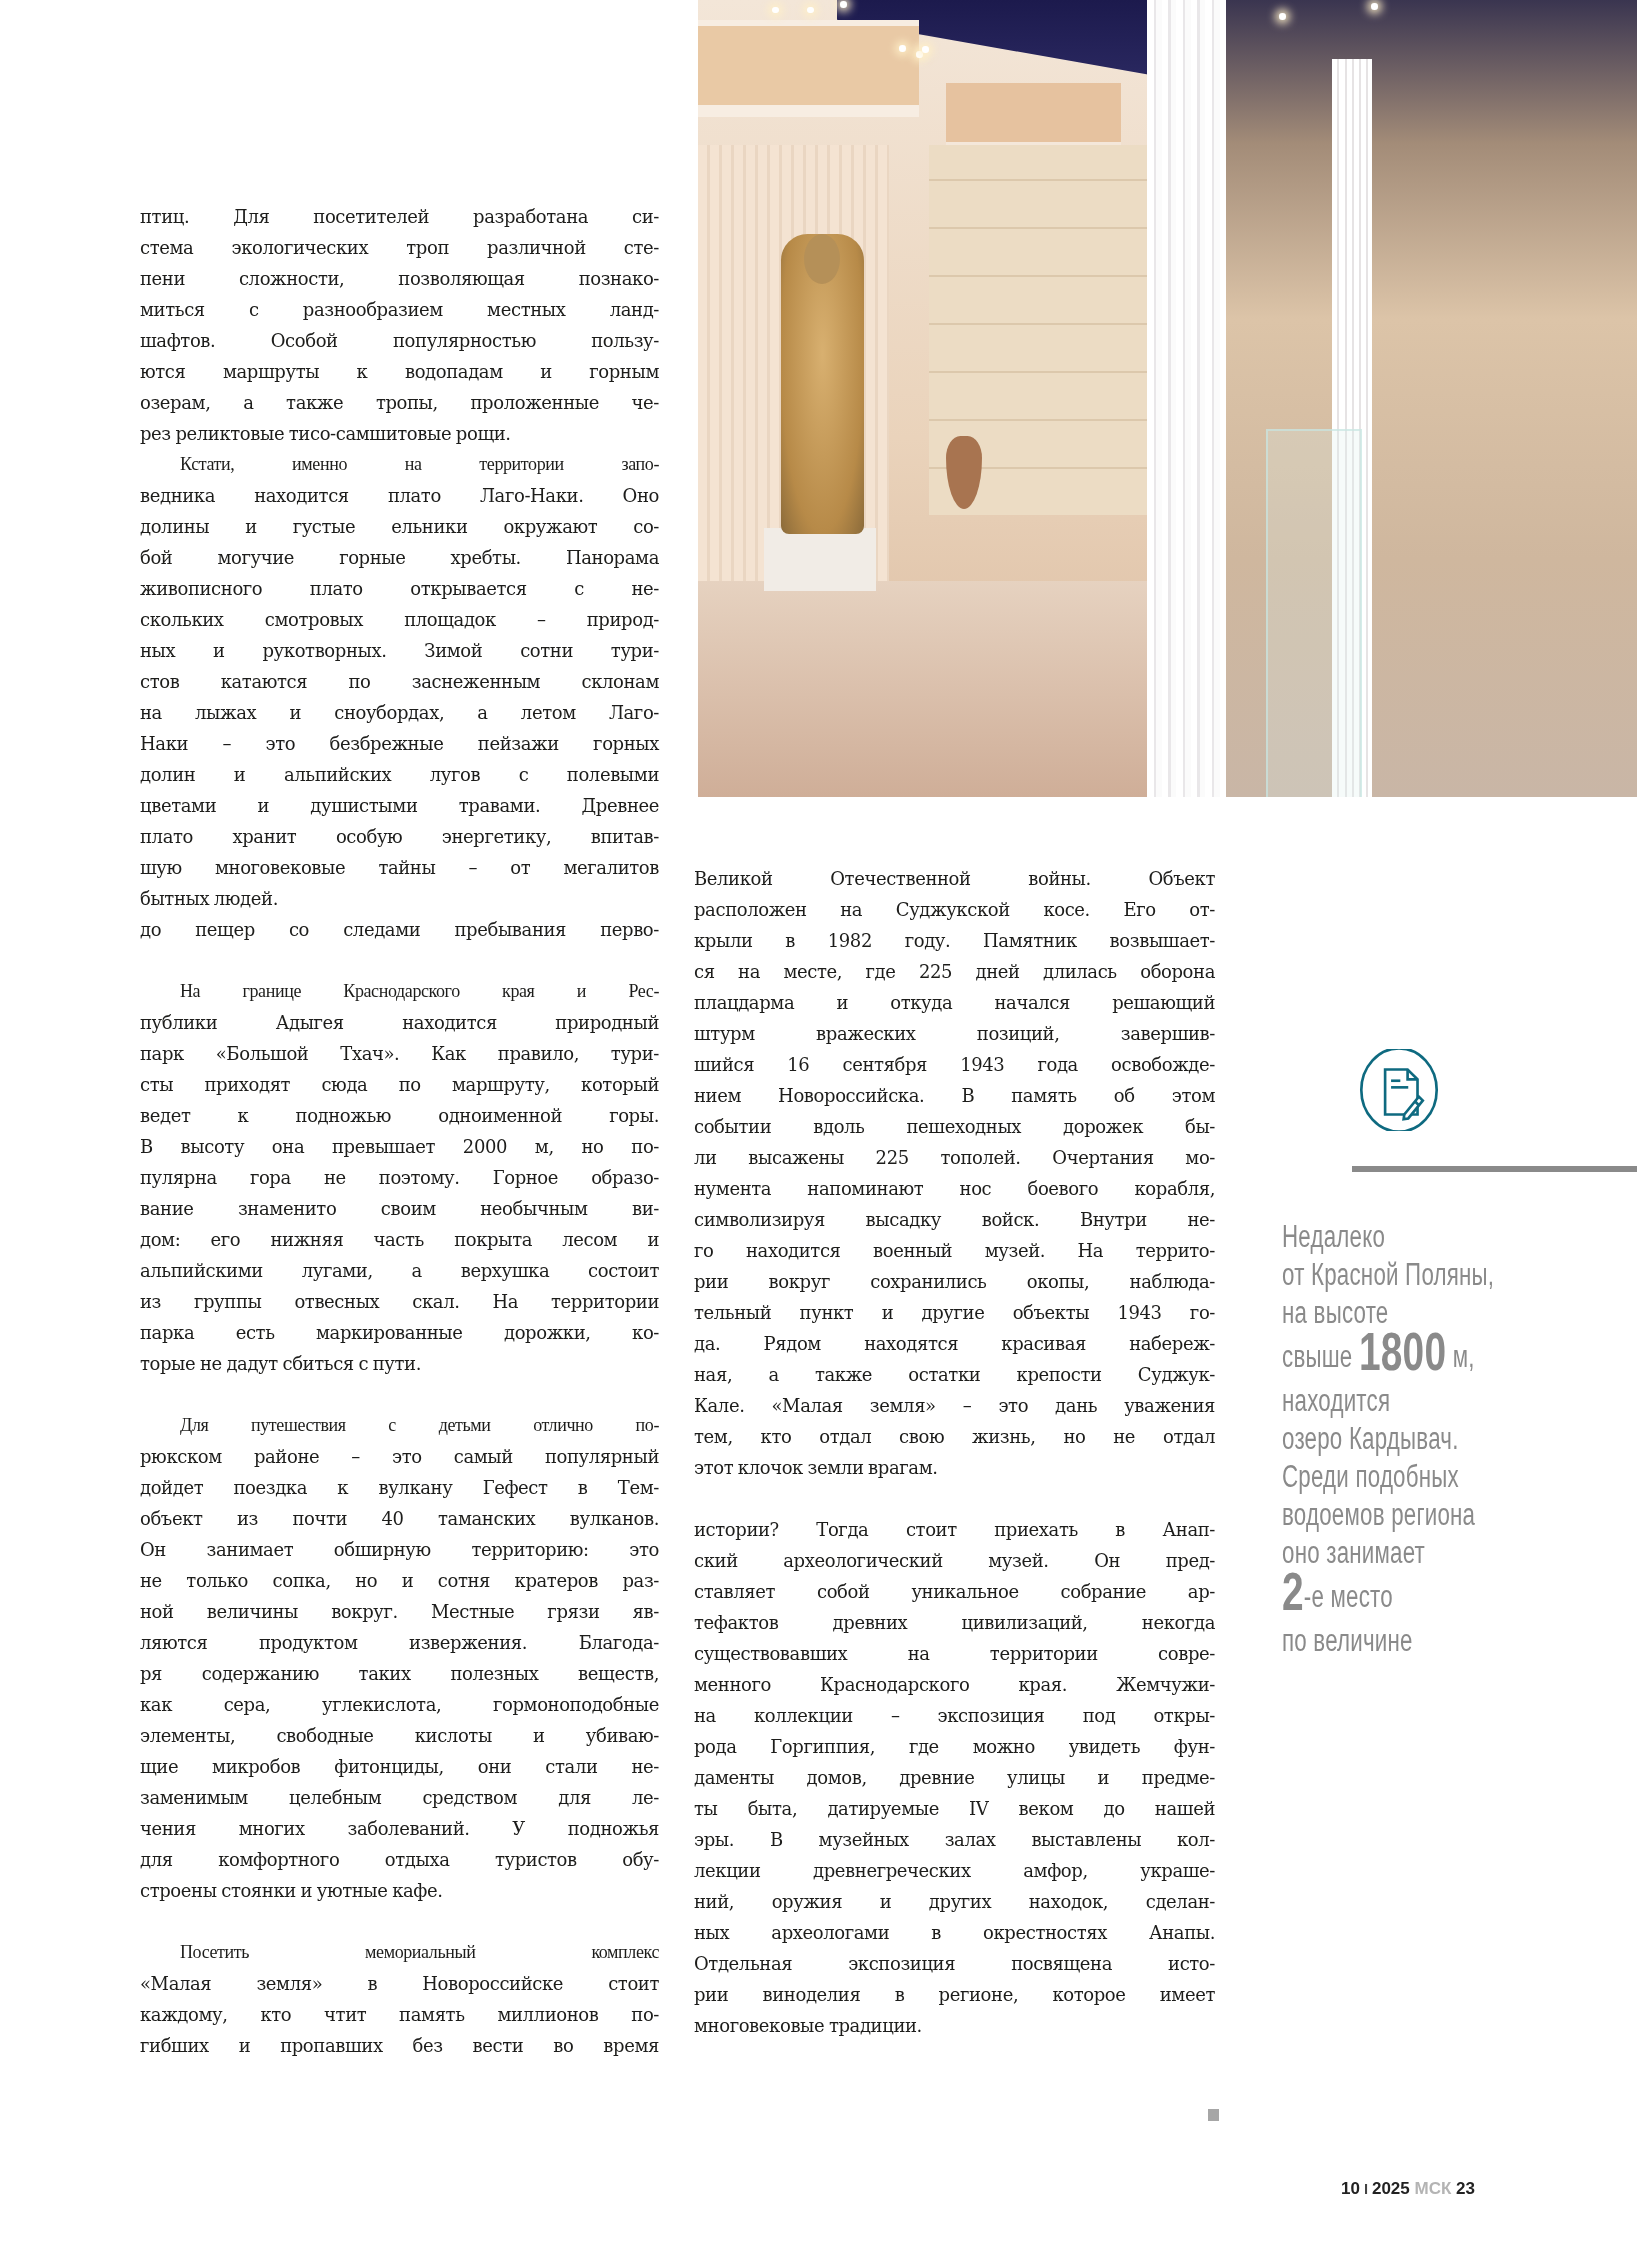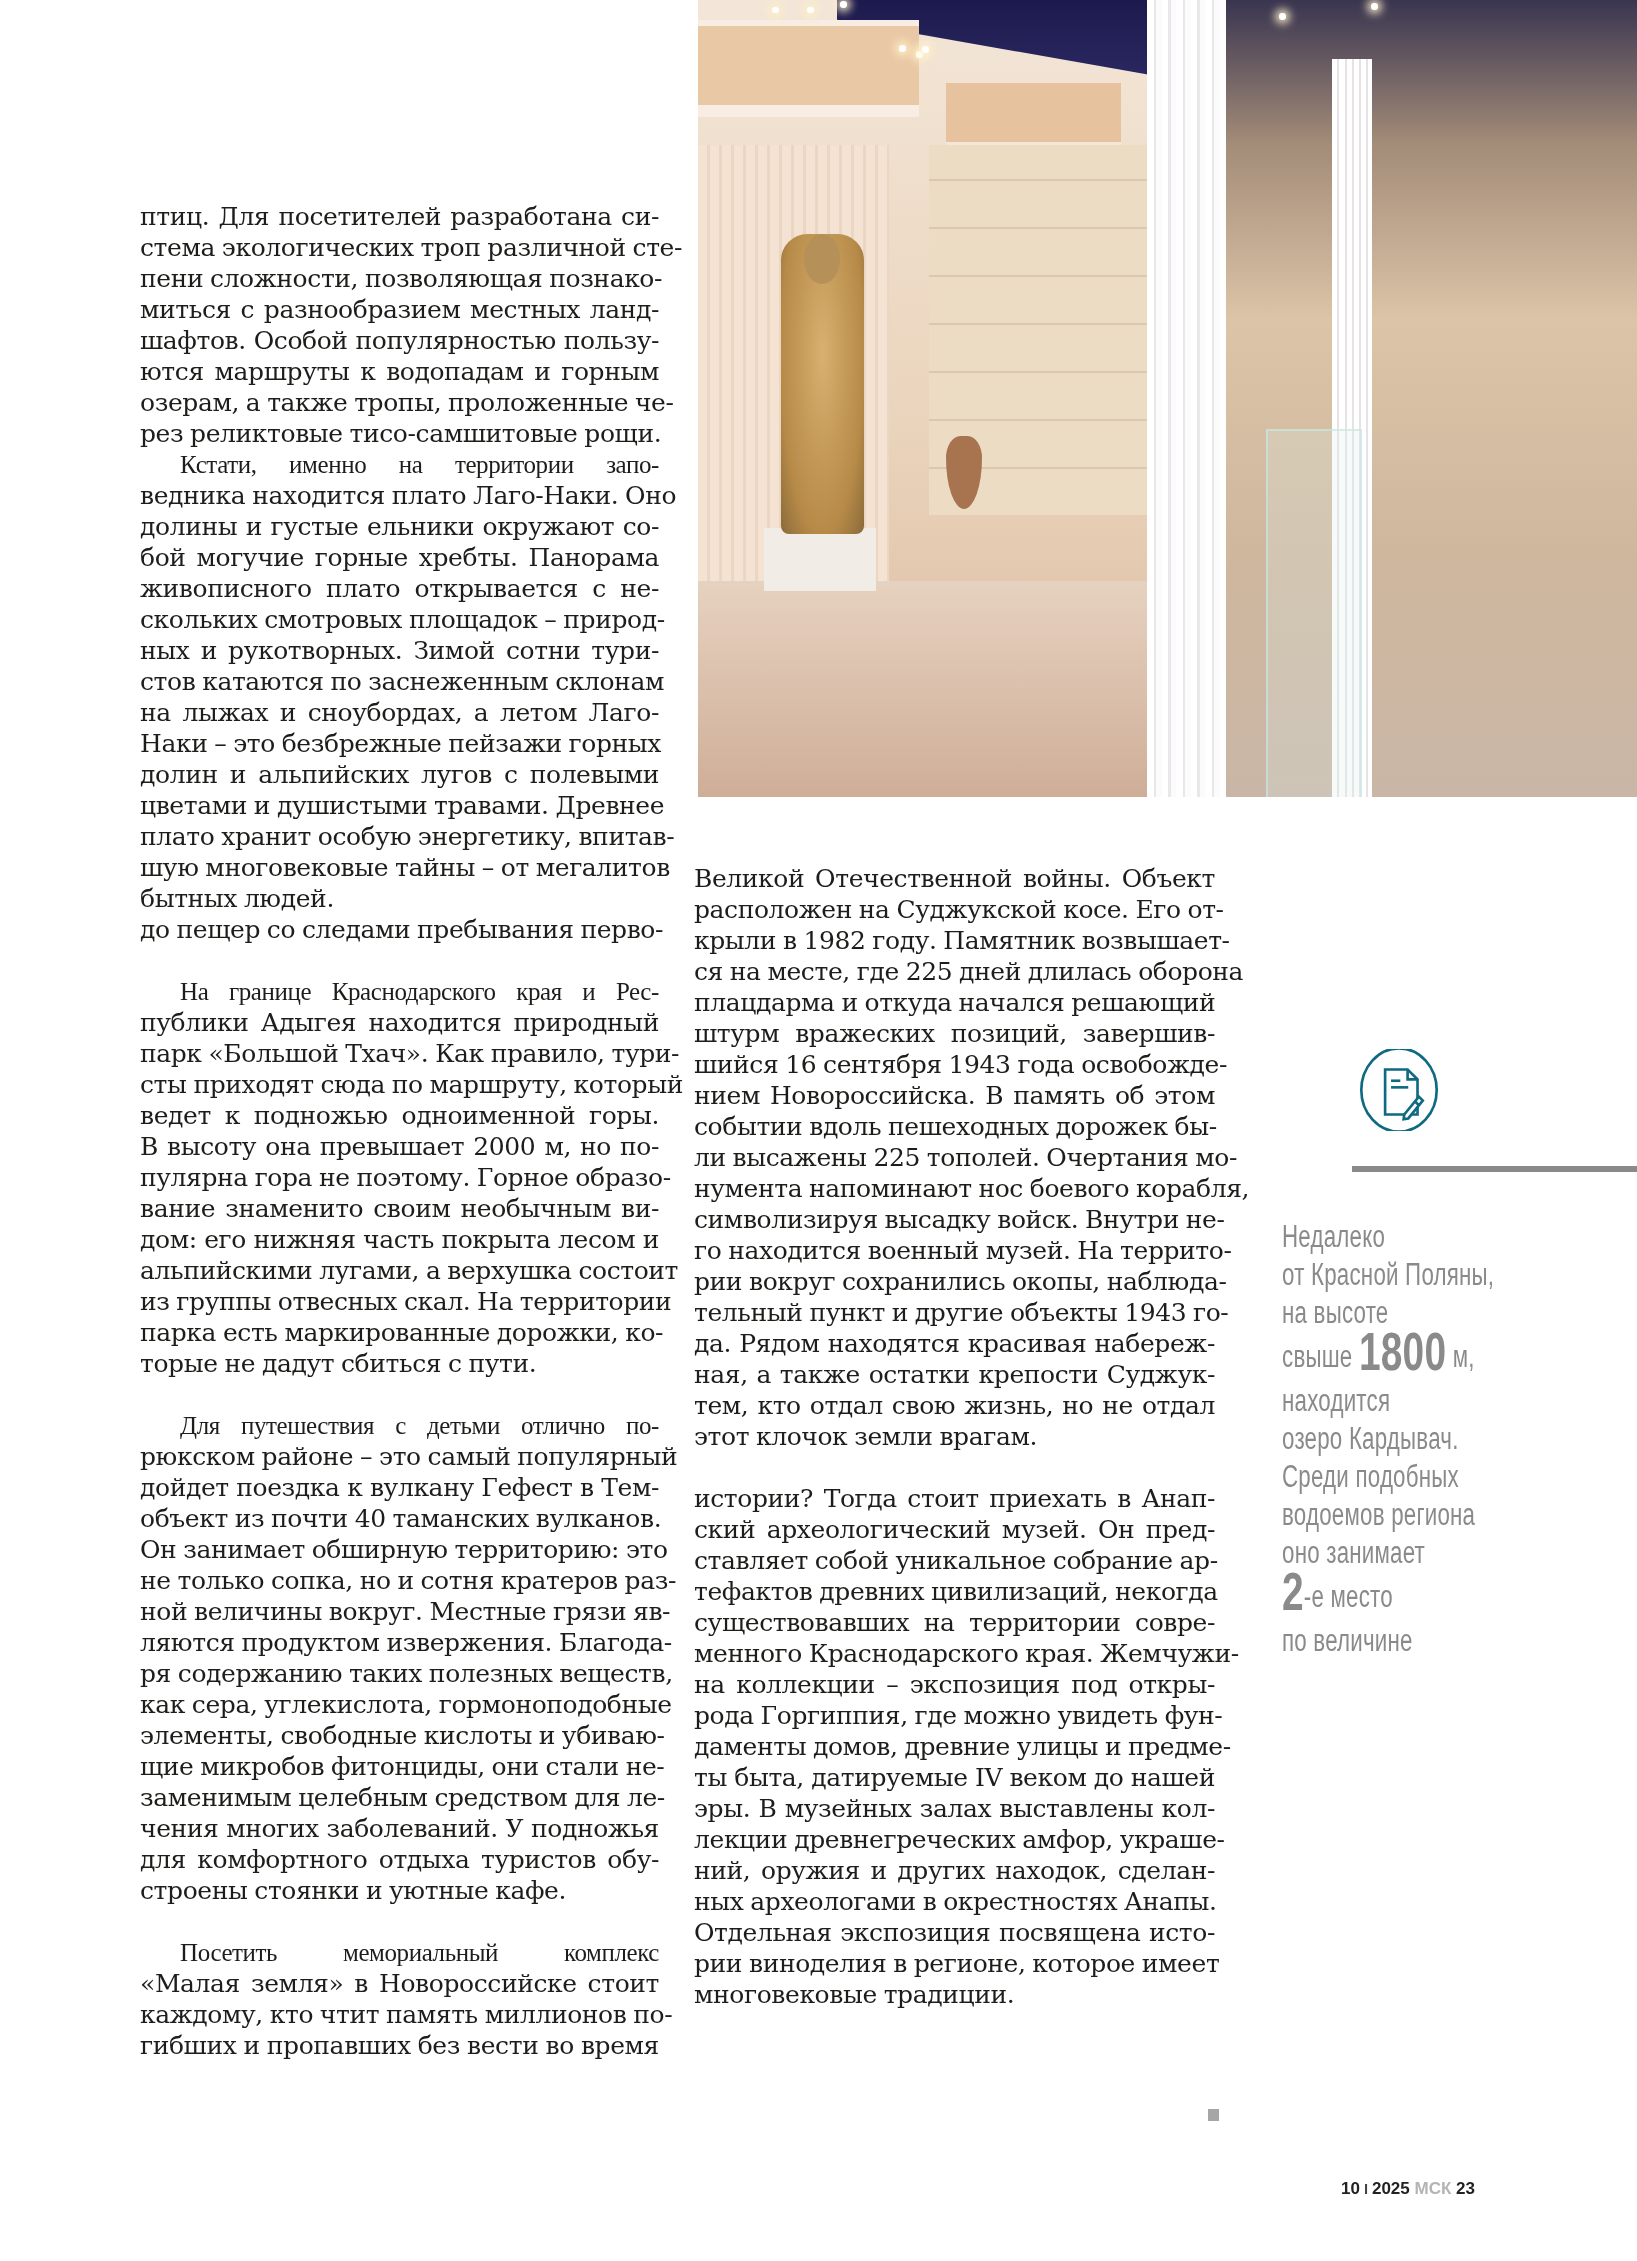--- a/index.html
+++ b/index.html
@@ -1,20 +1,20 @@
 <!DOCTYPE html>
 <html style="font-size:10.6px"><head>
 <meta charset="utf-8">
 <style>
   html, body { margin: 0; padding: 0; background: #ffffff; }
   body { width: 1638px; height: 2261px; position: relative; overflow: hidden; }
   .col {
     position: absolute;
     font-family: "DejaVu Serif", "Liberation Serif", serif;
-    font-size: 25px;
+    font-size: 18px;
     line-height: 31px;
     color: #1d1d1b;
     text-align: justify;
     letter-spacing: -0.4px;
     word-spacing: -0.7px;
   }
   .col p { margin: 0; }
   .col .line { display: block; text-align: justify; text-align-last: justify; white-space: nowrap; overflow: visible; height: 31px; }
   .col .line.last { text-align-last: left; }
   .col .gap { height: 31px; }
@@ -181,20 +181,21 @@
       <span class="line">нием Новороссийска. В память об этом</span>
       <span class="line">событии вдоль пешеходных дорожек бы-</span>
       <span class="line">ли высажены 225 тополей. Очертания мо-</span>
       <span class="line">нумента напоминают нос боевого корабля,</span>
       <span class="line">символизируя высадку войск. Внутри не-</span>
       <span class="line">го находится военный музей. На террито-</span>
       <span class="line">рии вокруг сохранились окопы, наблюда-</span>
       <span class="line">тельный пункт и другие объекты 1943 го-</span>
       <span class="line">да. Рядом находятся красивая набереж-</span>
       <span class="line">ная, а также остатки крепости Суджук-</span>
+      <span class="line">Кале. «Малая земля» – это дань уважения</span>
       <span class="line">тем, кто отдал свою жизнь, но не отдал</span>
       <span class="line last">этот клочок земли врагам.</span>
     </p>
     <div class="gap"></div>
     <p>
       <span class="line">истории? Тогда стоит приехать в Анап-</span>
       <span class="line">ский археологический музей. Он пред-</span>
       <span class="line">ставляет собой уникальное собрание ар-</span>
       <span class="line">тефактов древних цивилизаций, некогда</span>
       <span class="line">существовавших на территории совре-</span>

